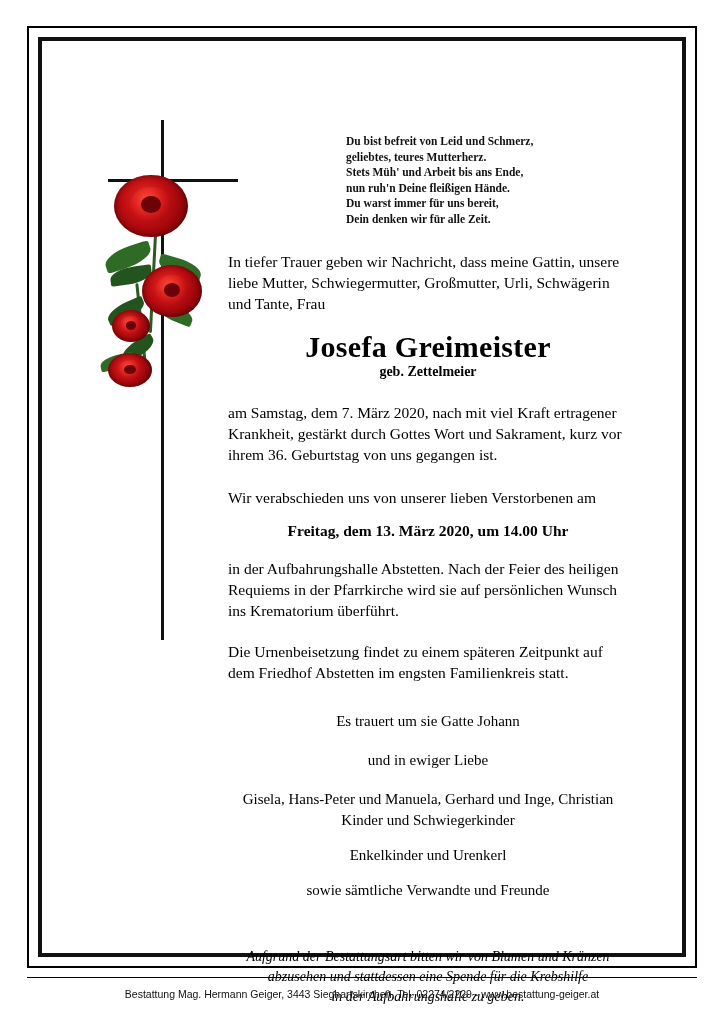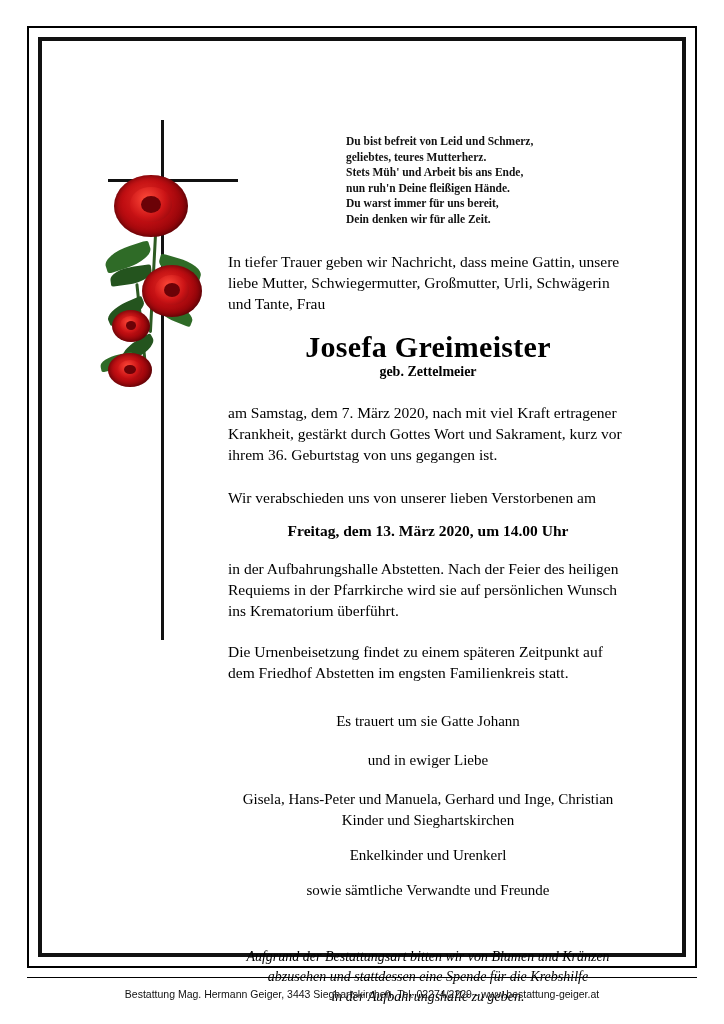--- a/index.html
+++ b/index.html
@@ -255,21 +255,21 @@
     <div class="para" style="margin-top:18px;">in der Aufbahrungshalle Abstetten. Nach der Feier des heiligen Requiems in der Pfarrkirche wird sie auf persönlichen Wunsch ins Krematorium überführt.</div>
 
     <div class="para" style="margin-top:20px;">Die Urnenbeisetzung findet zu einem späteren Zeitpunkt auf dem Friedhof Abstetten im engsten Familienkreis statt.</div>
 
     <div class="mourners">
       <div class="ln">Es trauert um sie Gatte Johann</div>
       <div class="gap-md"></div>
       <div class="ln">und in ewiger Liebe</div>
       <div class="gap-md"></div>
       <div class="ln">Gisela, Hans-Peter und Manuela, Gerhard und Inge, Christian</div>
-      <div class="ln">Kinder und Sieghartskirchen</div>
+      <div class="ln">Kinder und Schwiegerkinder</div>
       <div class="gap-sm"></div>
       <div class="ln">Enkelkinder und Urenkerl</div>
       <div class="gap-sm"></div>
       <div class="ln">sowie sämtliche Verwandte und Freunde</div>
     </div>
 
     <div class="closing">
       <div>Aufgrund der Bestattungsart bitten wir von Blumen und Kränzen</div>
       <div>abzusehen und stattdessen eine Spende für die Krebshilfe</div>
       <div>in der Aufbahrungshalle zu geben.</div>

